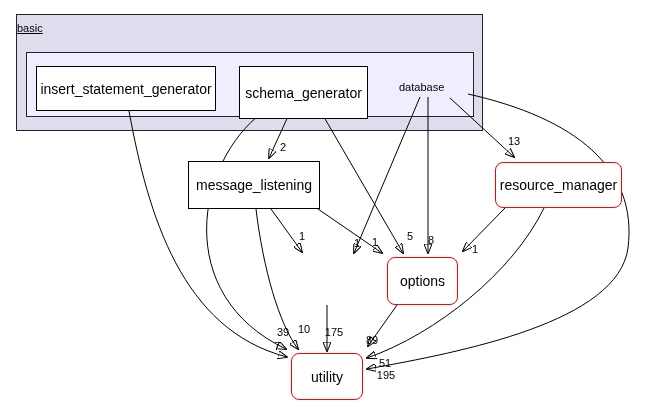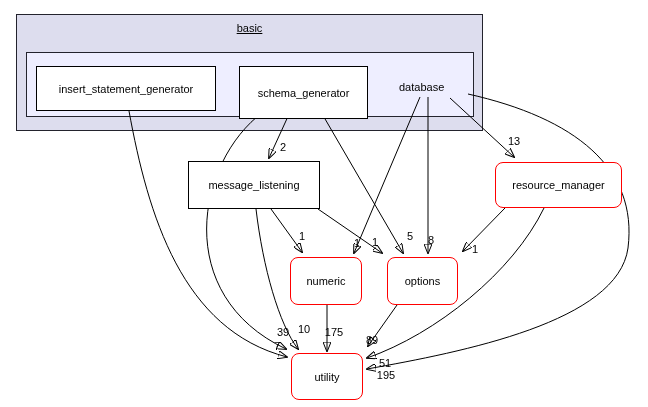--- a/index.html
+++ b/index.html
@@ -5,32 +5,32 @@
   html,body{margin:0;padding:0;background:#ffffff;}
   .stage{
     position:relative;width:648px;height:407px;background:#ffffff;overflow:hidden;
     font-family:"Liberation Sans",sans-serif;color:#000;
   }
   .cluster-outer{
     position:absolute;left:16px;top:14px;width:467px;height:117px;
     background:#ddddee;border:1px solid #23232d;box-sizing:border-box;z-index:0;
   }
   .cluster-outer .cluster-label{
-    position:absolute;top:7px;left:0;width:100%;text-align:center;font-size:11px;text-decoration:underline;
+    position:absolute;top:7px;left:0;width:100%;font-size:11px;text-decoration:underline;
   }
   .cluster-inner{
     position:absolute;left:26px;top:52px;width:448px;height:65px;
     background:#eeeeff;border:1px solid #23232d;box-sizing:border-box;z-index:1;
   }
   svg.edges{position:absolute;left:0;top:0;z-index:2;}
   svg.edges path{stroke:#000;stroke-width:1;fill:none;}
   .node{
     position:absolute;background:#ffffff;border:1px solid #000;box-sizing:border-box;
     display:flex;align-items:center;justify-content:center;
-    font-size:11px;z-index:3;white-space:nowrap;
+    font-size:14px;z-index:3;white-space:nowrap;
   }
   .node.red{border-color:#ff0000;border-radius:8px;}
   .dir-label{
     position:absolute;left:399px;top:77px;width:70px;height:20px;z-index:3;
     display:flex;align-items:center;justify-content:flex-start;font-size:11px;
   }
   .edge-label{
     position:absolute;z-index:4;font-size:11px;transform:translate(-50%,-50%);
     line-height:1;
   }
@@ -76,23 +76,20 @@
   </div>
   <div class="dir-label">
     <span>database</span>
   </div>
   <div class="node" style="left:188px;top:161px;width:132px;height:48px;">
     <span>message_listening</span>
   </div>
   <div class="node red" style="left:495px;top:162px;width:127px;height:46px;">
     <span>resource_manager</span>
   </div>
-  <div class="node red" style="left:290px;top:257px;width:72px;height:48px;">
-    <span>numeric</span>
-  </div>
   <div class="node red" style="left:387px;top:257px;width:71px;height:48px;">
     <span>options</span>
   </div>
   <div class="node red" style="left:291px;top:353px;width:72px;height:47px;">
     <span>utility</span>
   </div>
 
   <span class="edge-label" style="left:283px;top:147px;">2</span>
   <span class="edge-label" style="left:514px;top:141px;">13</span>
   <span class="edge-label" style="left:431px;top:240px;">8</span>

